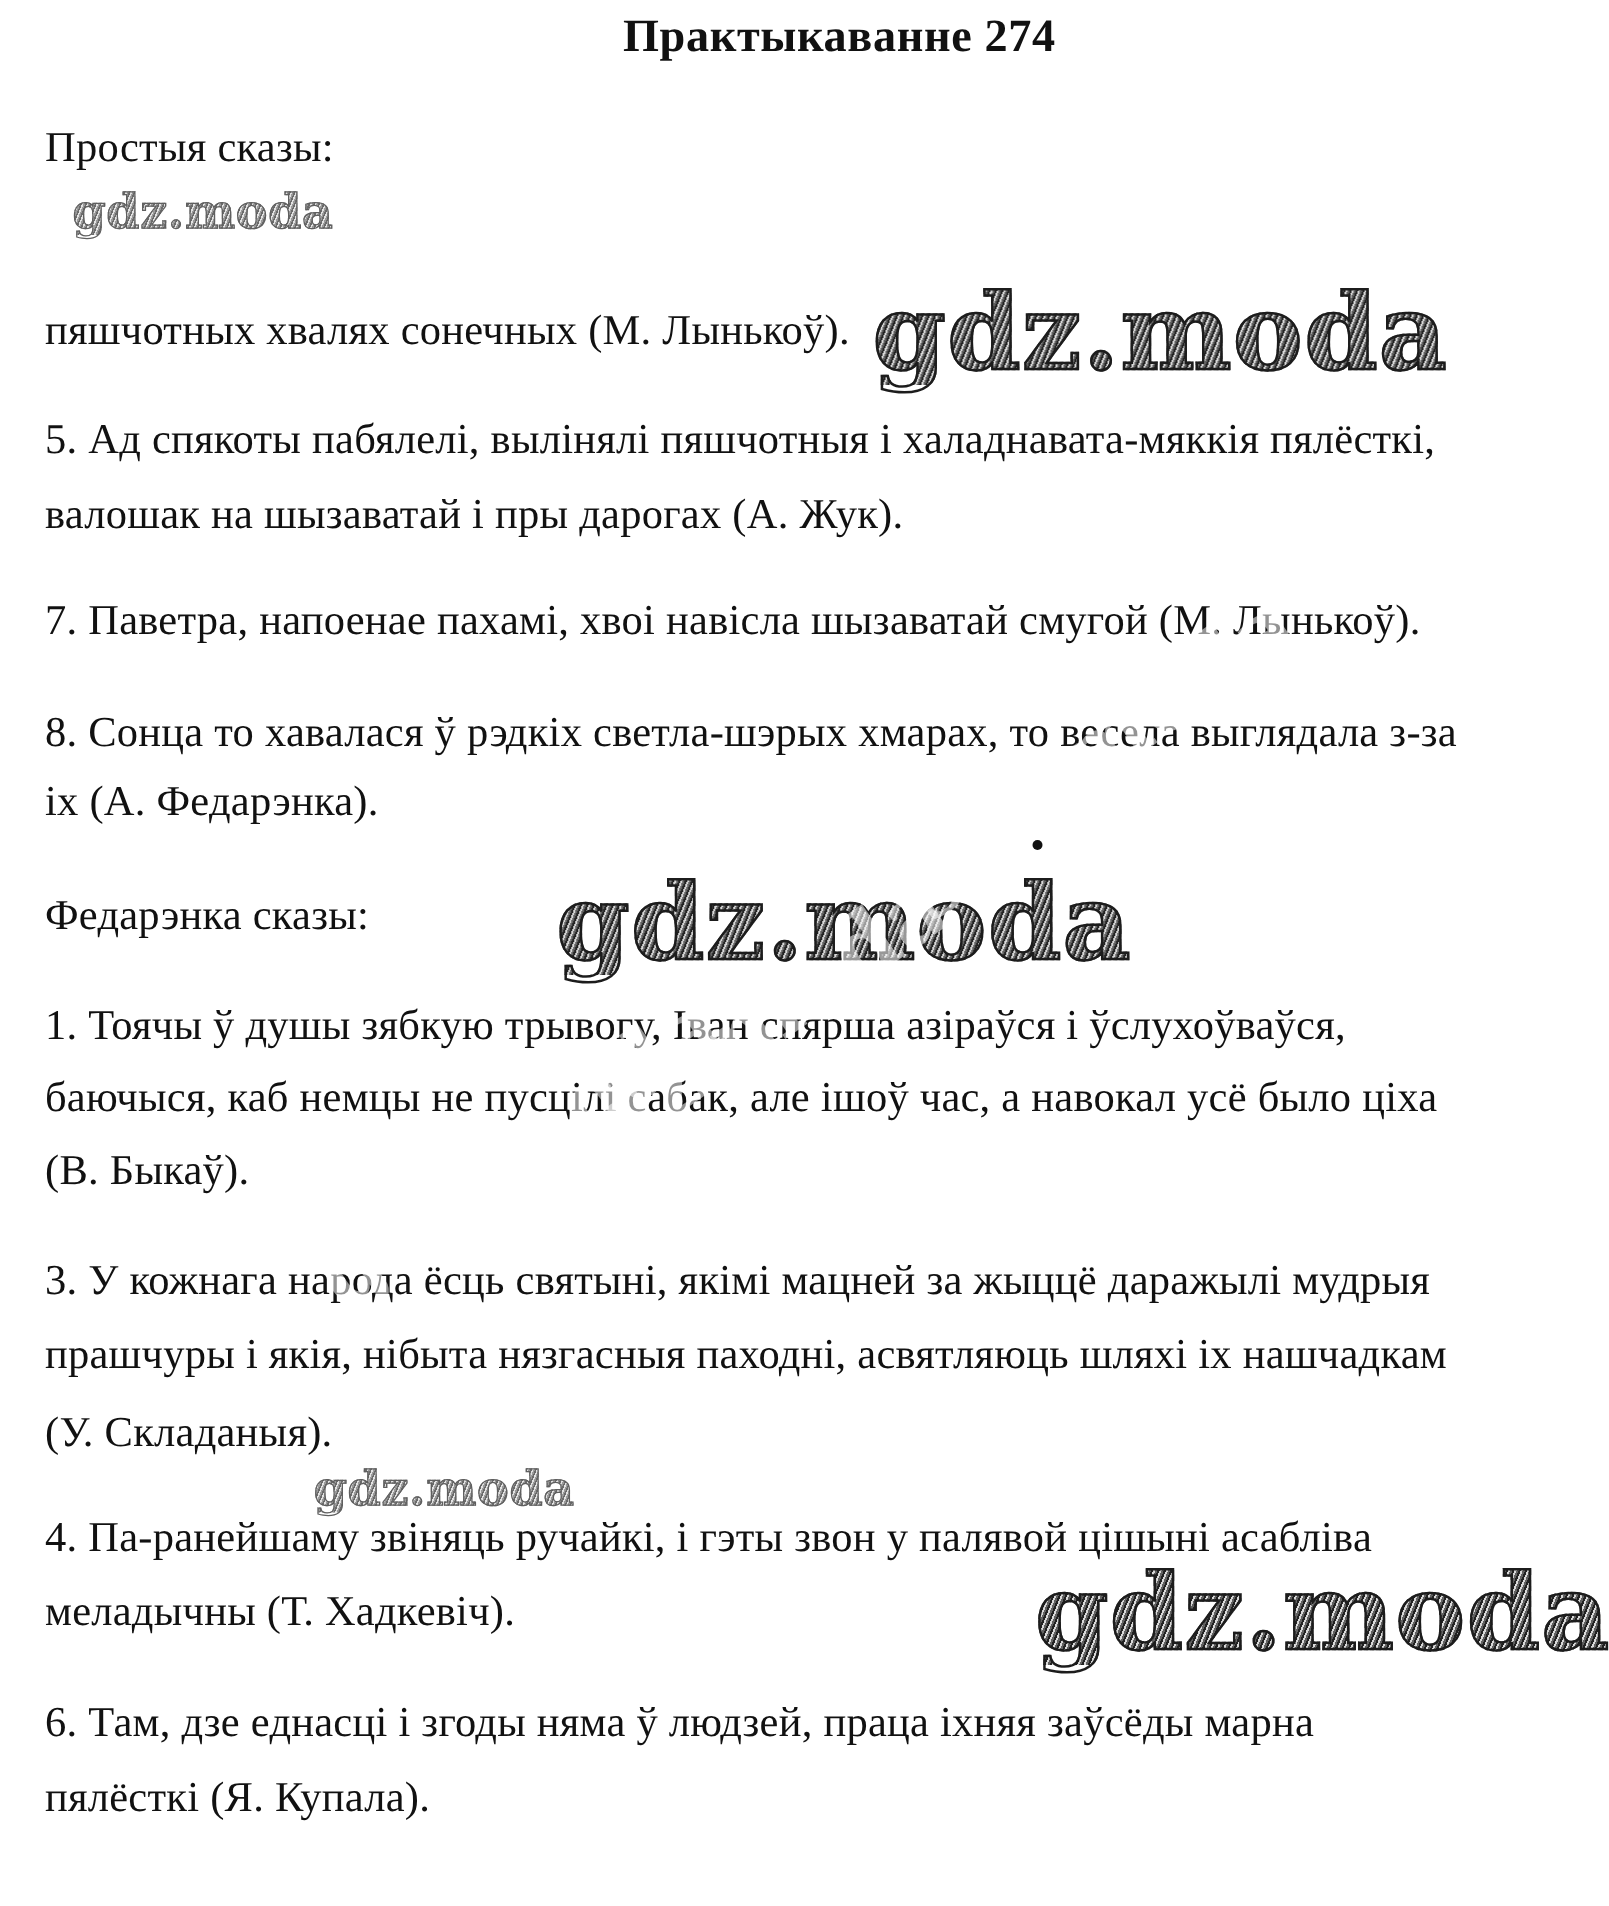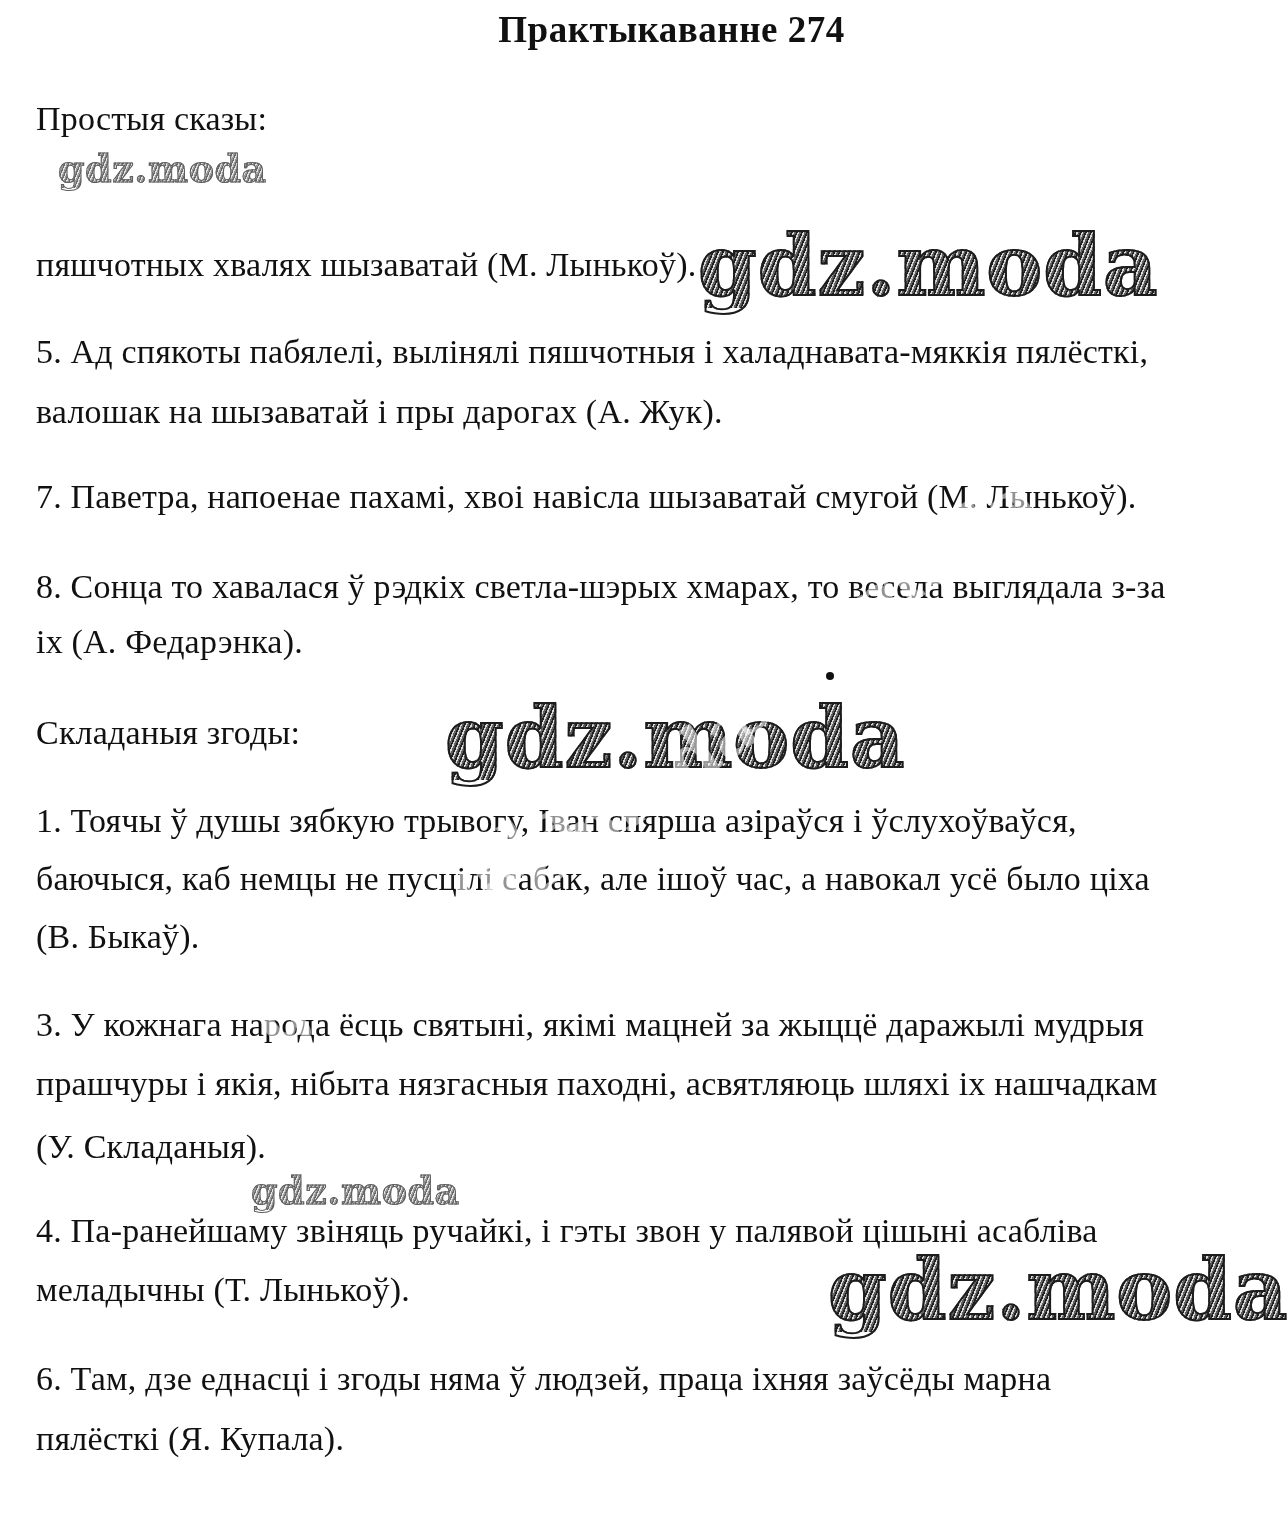--- a/index.html
+++ b/index.html
@@ -109,50 +109,50 @@
 <body>
 
 <div class="page">
 
   <div class="doc-title">Практыкаванне 274</div>
 
   <div class="line" style="top:99px">Простыя сказы:</div>
 
   <div class="wm wm-small wm1">gdz.moda</div>
 
-  <div class="line" style="top:245px">пяшчотных хвалях шызаватай (М. Лынькоў).</div>
+  <div class="line" style="top:245px">пяшчотных хвалях сонечных (М. Лынькоў).</div>
 
   <div class="wm wm-large wm2">gdz.moda</div>
 
   <div class="line" style="top:332px">5. Ад спякоты пабялелі, вылінялі пяшчотныя і халаднавата-мяккія пялёсткі,</div>
   <div class="line" style="top:392px">валошак на шызаватай і пры дарогах (А. Жук).</div>
 
   <div class="line" style="top:477px">7. Паветра, напоенае пахамі, хвоі навісла шызаватай смугой (М. Лынькоў).</div>
 
   <div class="line" style="top:567px">8. Сонца то хавалася ў рэдкіх светла-шэрых хмарах, то весела выглядала з-за</div>
   <div class="line" style="top:622px">іх (А. Федарэнка).</div>
 
   <div class="ink-dot"></div>
 
-  <div class="line" style="top:713px">Складаныя згоды:</div>
+  <div class="line" style="top:713px">Федарэнка сказы:</div>
 
   <div class="wm wm-large wm3">gdz.moda</div>
 
   <div class="line" style="top:801px">1. Тоячы ў душы зябкую трывогу, Іван спярша азіраўся і ўслухоўваўся,</div>
   <div class="line" style="top:859px">баючыся, каб немцы не пусцілі сабак, але ішоў час, а навокал усё было ціха</div>
   <div class="line" style="top:917px">(В. Быкаў).</div>
 
   <div class="line" style="top:1005px">3. У кожнага народа ёсць святыні, якімі мацней за жыццё даражылі мудрыя</div>
   <div class="line" style="top:1064px">прашчуры і якія, нібыта нязгасныя паходні, асвятляюць шляхі іх нашчадкам</div>
   <div class="line" style="top:1127px">(У. Складаныя).</div>
 
   <div class="wm wm-small wm4">gdz.moda</div>
 
   <div class="line" style="top:1211px">4. Па-ранейшаму звіняць ручайкі, і гэты звон у палявой цішыні асабліва</div>
-  <div class="line" style="top:1270px">меладычны (Т. Лынькоў).</div>
+  <div class="line" style="top:1270px">меладычны (Т. Хадкевіч).</div>
 
   <div class="wm wm-large wm5">gdz.moda</div>
 
   <div class="line" style="top:1359px">6. Там, дзе еднасці і згоды няма ў людзей, праца іхняя заўсёды марна</div>
   <div class="line" style="top:1419px">пялёсткі (Я. Купала).</div>
 
   <div class="ghost ghost1">gdz.moda</div>
   <div class="ghost ghost2">gdz.moda</div>
   <div class="ghost ghost3">gdz.moda</div>
 

